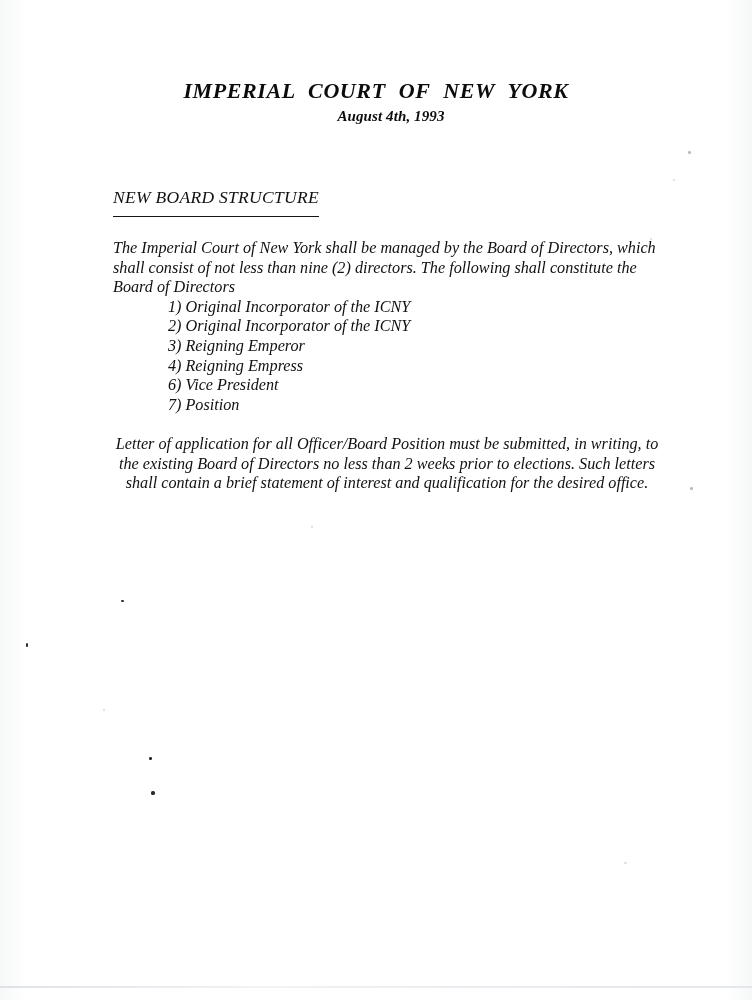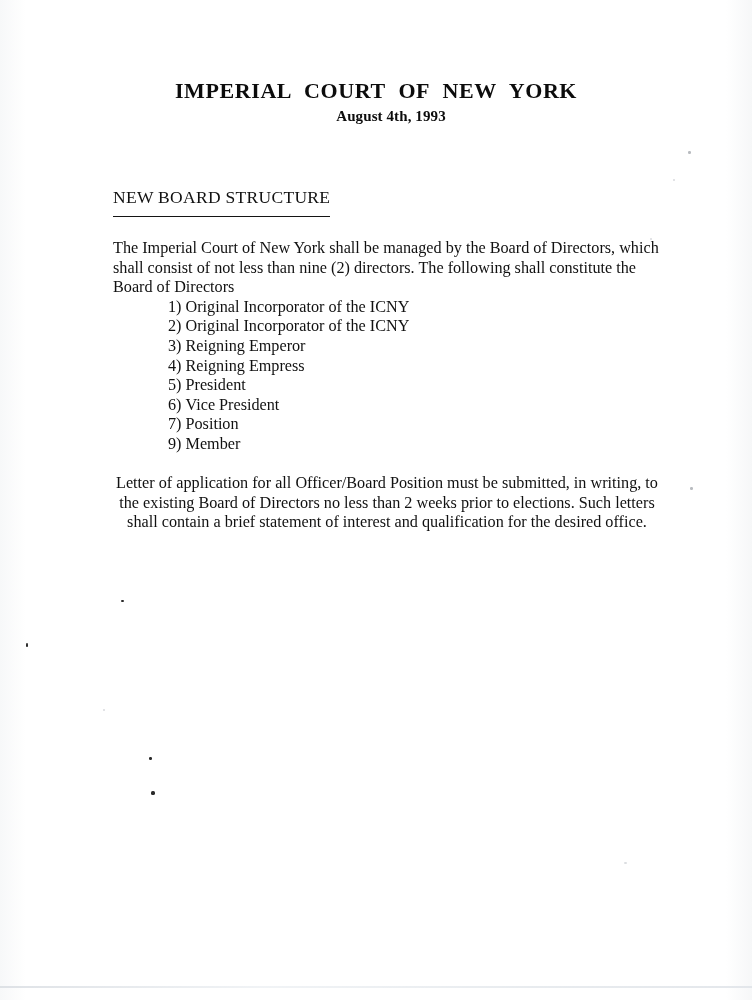--- a/index.html
+++ b/index.html
@@ -19,20 +19,21 @@
   
   .page {
     position: absolute;
     top: 0;
     left: 0;
     width: 752px;
     height: 1000px;
     background: #fdfdfd;
     background-image:
       linear-gradient(to right, #f7f8f9 0px, #ffffff 26px, #ffffff 726px, #f6f7f8 752px);
+    font-style: italic;
   }
 
   
   .sheet-bottom-edge {
     position: absolute;
     left: 0;
     top: 986px;
     width: 752px;
     height: 2px;
     background: linear-gradient(to right, #d9dde2, #eef1f4 35%, #e4e8ec 70%, #dfe3e8);
@@ -129,24 +130,22 @@
       <span class="section-heading">NEW BOARD STRUCTURE</span>
     </div>
 
     <p class="para first-para">The Imperial Court of New York shall be managed by the Board of Directors, which shall consist of not less than nine (2) directors. The following shall constitute the Board of Directors</p>
 
     <ul class="board-list" id="board-list">
         <li><span class="num">1)</span><span>Original Incorporator of the ICNY</span></li>
         <li><span class="num">2)</span><span>Original Incorporator of the ICNY</span></li>
         <li><span class="num">3)</span><span>Reigning Emperor</span></li>
         <li><span class="num">4)</span><span>Reigning Empress</span></li>
-        <li><span class="num">5)</span><span>President</span></li>
         <li><span class="num">6)</span><span>Vice President</span></li>
         <li><span class="num">7)</span><span>Position</span></li>
-        <li><span class="num">9)</span><span>Member</span></li>
       </ul>
 
 
     <p class="para gap-para">Letter of application for all Officer/Board Position must be submitted, in writing, to the existing Board of Directors no less than 2 weeks prior to elections. Such letters shall contain a brief statement of interest and qualification for the desired office.</p>
 
   </div>
 
   <span class="speck" style="left:26px;top:643px;width:2px;height:4px;"></span>
   <span class="speck" style="left:149px;top:757px;width:3px;height:3px;"></span>
   <span class="speck" style="left:151px;top:791px;width:4px;height:4px;"></span>

